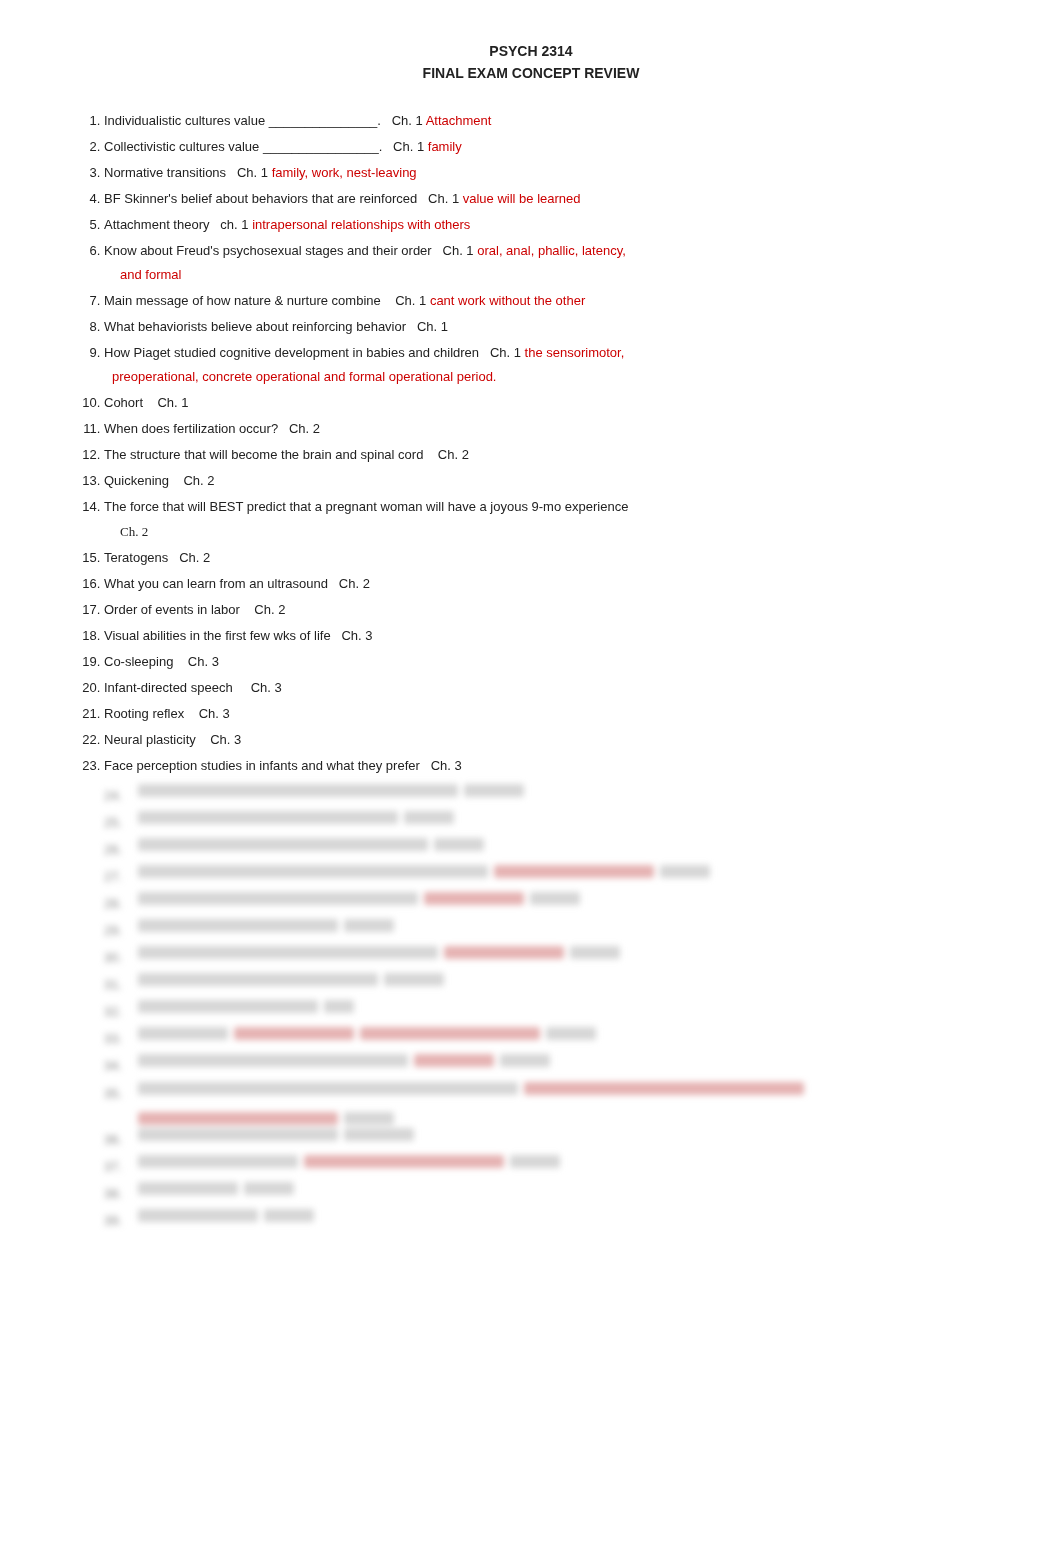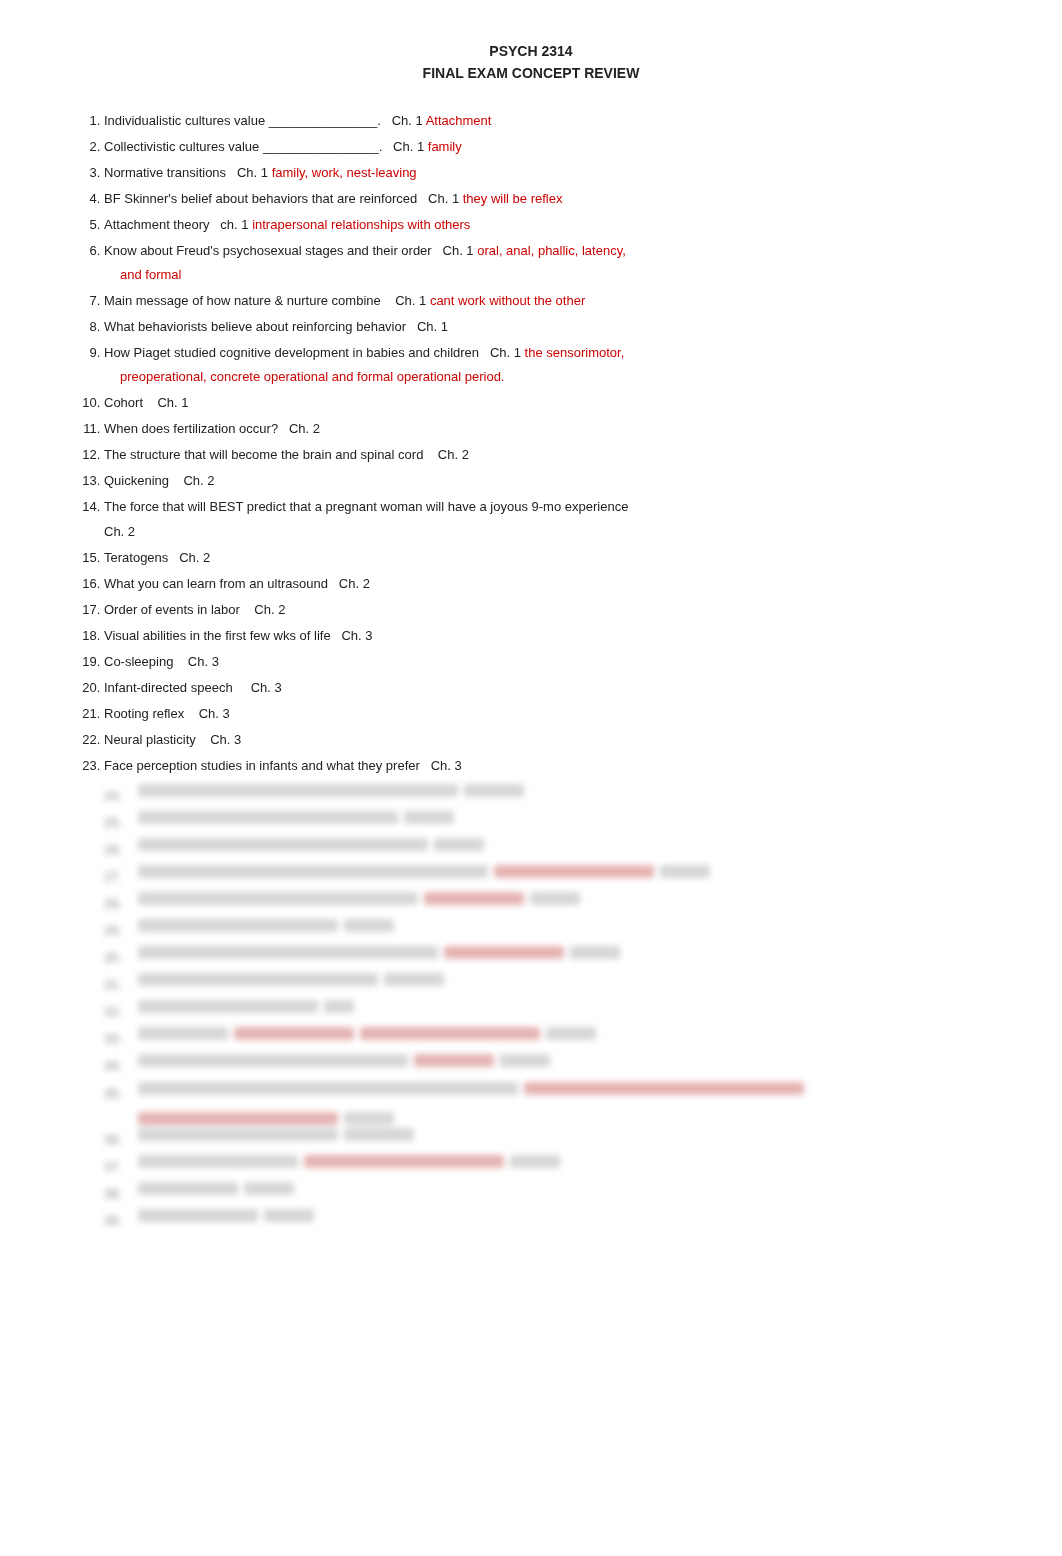--- a/index.html
+++ b/index.html
@@ -66,61 +66,61 @@
 
   <li>
     <span>Collectivistic cultures value ________________. &nbsp; Ch. 1 </span><span class="red">family</span>
   </li>
 
   <li>
     <span>Normative transitions &nbsp; Ch. 1 </span><span class="red">family, work, nest-leaving</span>
   </li>
 
   <li>
-    <span>BF Skinner's belief about behaviors that are reinforced &nbsp; Ch. 1 </span><span class="red">they will be reflex</span>
+    <span>BF Skinner's belief about behaviors that are reinforced &nbsp; Ch. 1 </span><span class="red">value will be learned</span>
   </li>
 
   <li>
     <span>Attachment theory &nbsp; ch. 1 </span><span class="red">intrapersonal relationships with others</span>
   </li>
 
   <li>
     <span>Know about Freud's psychosexual stages and their order &nbsp; Ch. 1 </span><span class="red">oral, anal, phallic, latency,<br><span style="margin-left:16px;">and formal</span></span>
   </li>
 
   <li>
     <span>Main message of how nature &amp; nurture combine &nbsp;&nbsp; Ch. 1 </span><span class="red">cant work without the other</span>
   </li>
 
   <li>
     <span>What behaviorists believe about reinforcing behavior &nbsp; Ch. 1</span>
   </li>
 
   <li>
-    <span>How Piaget studied cognitive development in babies and children &nbsp; Ch. 1 </span><span class="red">the sensorimotor,<br><span style="margin-left:16px;">preoperational, concrete operational and formal operational period.</span></span>
+    <span>How Piaget studied cognitive development in babies and children &nbsp; Ch. 1 </span><span class="red">the sensorimotor,<br><span style="margin-left:8px;">preoperational, concrete operational and formal operational period.</span></span>
   </li>
 
   <li>
     <span>Cohort &nbsp;&nbsp; Ch. 1</span>
   </li>
 
   <li>
     <span>When does fertilization occur? &nbsp; Ch. 2</span>
   </li>
 
   <li>
     <span>The structure that will become the brain and spinal cord &nbsp;&nbsp; Ch. 2</span>
   </li>
 
   <li>
     <span>Quickening &nbsp;&nbsp; Ch. 2</span>
   </li>
 
   <li>
-    <span>The force that will BEST predict that a pregnant woman will have a joyous 9-mo experience<br><span style="margin-left:0;">Ch. 2</span></span>
+    <span>The force that will BEST predict that a pregnant woman will have a joyous 9-mo experience<br><span style="margin-left:16px;font-family:Liberation Serif, serif;">Ch. 2</span></span>
   </li>
 
   <li>
     <span>Teratogens &nbsp; Ch. 2</span>
   </li>
 
   <li>
     <span>What you can learn from an ultrasound &nbsp; Ch. 2</span>
   </li>
 

